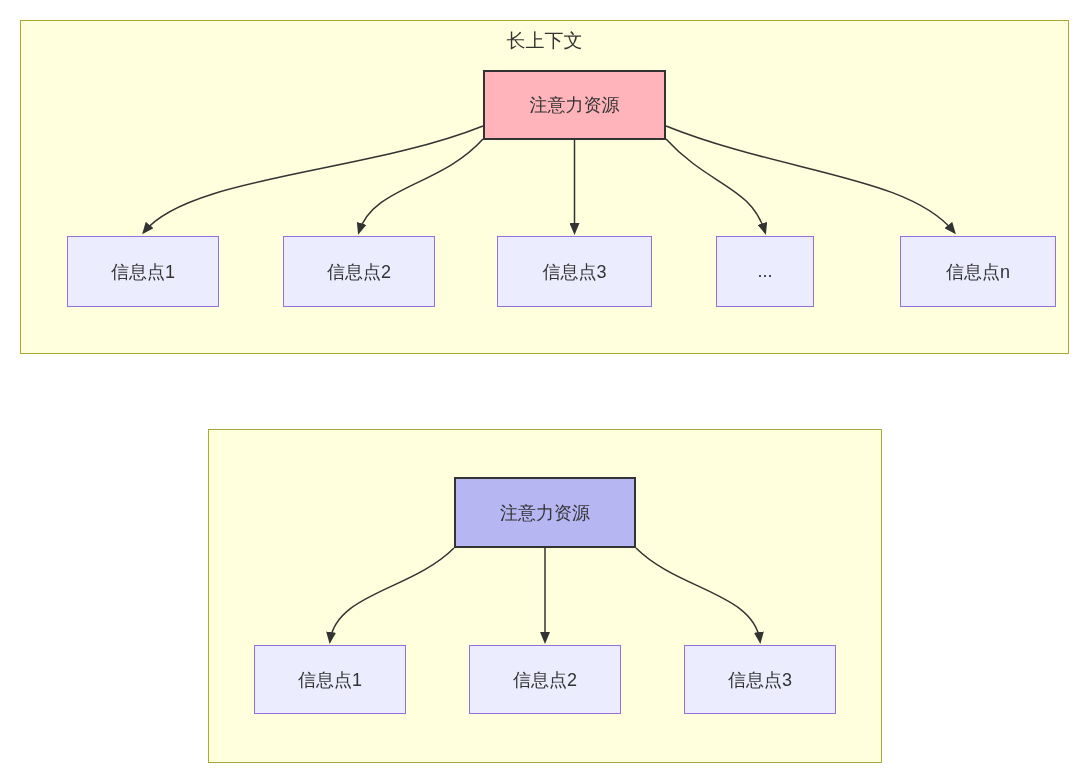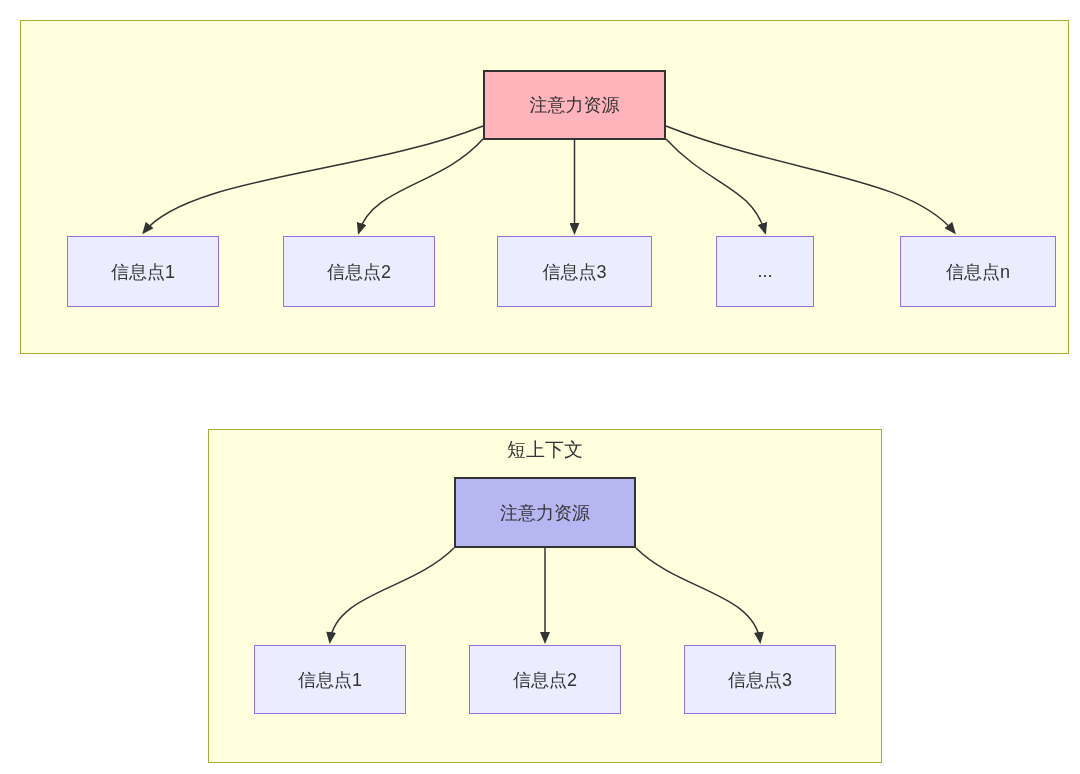--- a/index.html
+++ b/index.html
@@ -49,20 +49,21 @@
     stroke: #333333;
     stroke-width: 1.5;
     fill: none;
   }
 </style>
 </head>
 <body>
 
 <div class="panel" style="left:20px; top:20px; width:1049px; height:334px;">
 
+  <div class="panel-title">长上下文</div>
 
   <svg class="edges" width="1049" height="334" viewBox="0 0 1049 334">
     <defs>
       <marker id="arrowA" viewBox="0 0 12 10" refX="9" refY="5" markerWidth="12" markerHeight="10" markerUnits="userSpaceOnUse" orient="auto">
         <path d="M0,0 L12,5 L0,10 Z" fill="#333333"></path>
       </marker>
     </defs>
     <path class="edge" marker-end="url(#arrowA)" d="M462,105 C345,152 168,155 123,211"></path>
     <path class="edge" marker-end="url(#arrowA)" d="M462,118 C420,165 352,165 338,211"></path>
     <path class="edge" marker-end="url(#arrowA)" d="M553.5,118 L553.5,211"></path>
@@ -74,21 +75,20 @@
 
   <div class="node" style="left:46px; top:215px; width:152px; height:71px;">信息点1</div>
   <div class="node" style="left:262px; top:215px; width:152px; height:71px;">信息点2</div>
   <div class="node" style="left:476px; top:215px; width:155px; height:71px;">信息点3</div>
   <div class="node" style="left:695px; top:215px; width:98px; height:71px;">...</div>
   <div class="node" style="left:855px; top:215px; width:156px; height:71px;margin-left:24px;">信息点n</div>
 </div>
 
 <div class="panel" style="left:208px; top:429px; width:674px; height:334px;">
 
-  <div class="panel-title">短上下文</div>
 
   <svg class="edges" width="674" height="334" viewBox="0 0 674 334">
     <defs>
       <marker id="arrowB" viewBox="0 0 12 10" refX="9" refY="5" markerWidth="12" markerHeight="10" markerUnits="userSpaceOnUse" orient="auto">
         <path d="M0,0 L12,5 L0,10 Z" fill="#333333"></path>
       </marker>
     </defs>
     <path class="edge" marker-end="url(#arrowB)" d="M245,118 C203,160 127,163 121,211"></path>
     <path class="edge" marker-end="url(#arrowB)" d="M336,118 L336,211"></path>
     <path class="edge" marker-end="url(#arrowB)" d="M427,118 C469,160 545,163 551,211"></path>

